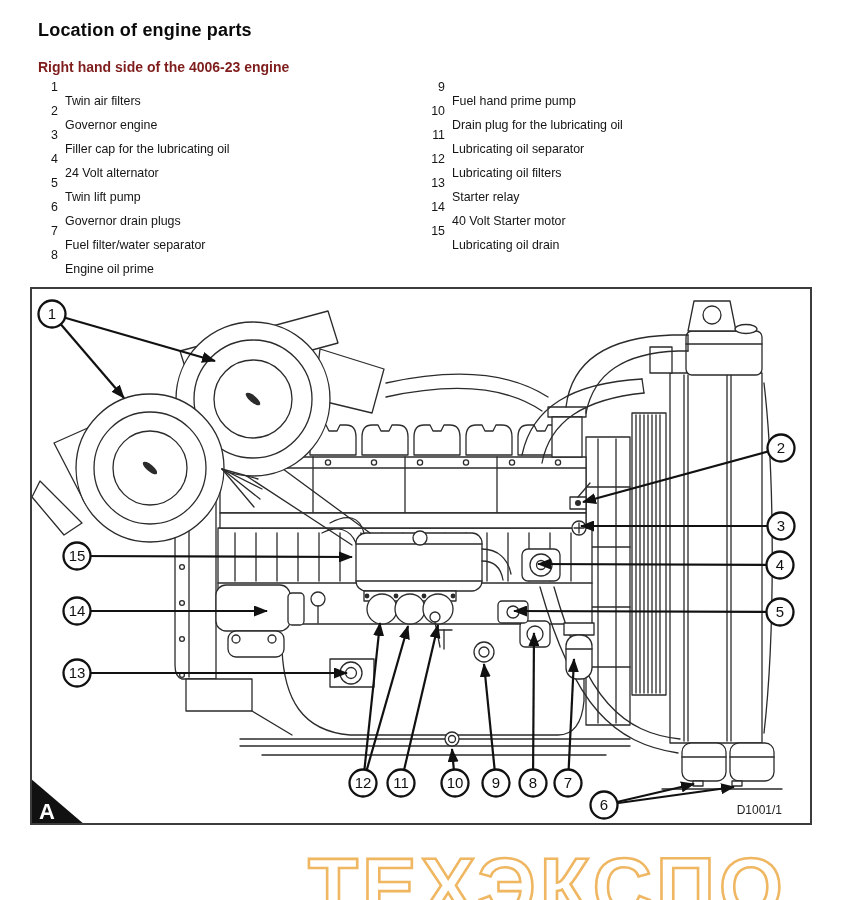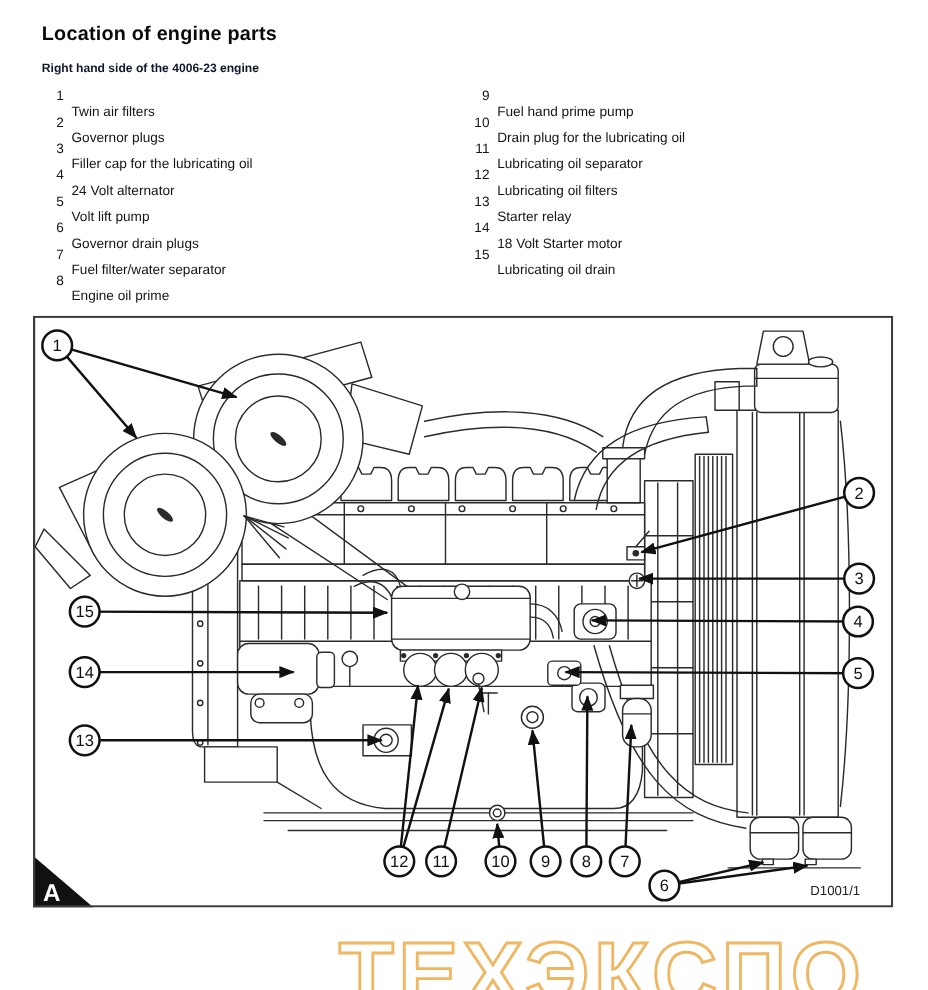--- a/index.html
+++ b/index.html
@@ -5,21 +5,21 @@
   html,body{margin:0;padding:0;}
   body{
     width:844px;height:900px;position:relative;overflow:hidden;
     background:#ffffff;font-family:"Liberation Sans",sans-serif;color:#111;
   }
   .page-title{
     position:absolute;left:38px;top:8px;font-size:18px;font-weight:bold;
     letter-spacing:.2px;color:#0a0a0a;
   }
   .section-subtitle{
-    position:absolute;left:38px;top:47px;font-size:11px;font-weight:bold;color:#0f172a;
+    position:absolute;left:38px;top:47px;font-size:14px;font-weight:bold;color:#7f1d1d;
   }
   .parts-col{position:absolute;top:75px;}
   .parts-col.left{left:44px;}
   .parts-col.right{left:424px;}
   .part-row{height:24px;display:flex;align-items:center;font-size:12.4px;color:#151515;}
   .part-num{flex:none;text-align:right;margin-right:7px;}
   .parts-col.left .part-num{width:14px;}
   .parts-col.right .part-num{width:21px;}
   .part-label{white-space:nowrap;margin-top:28px;}
   .diagram-wrap{position:absolute;left:30px;top:287px;width:782px;height:538px;}
@@ -48,33 +48,33 @@
 <h1 class="page-title">Location of engine parts</h1>
 <h2 class="section-subtitle">Right hand side of the 4006-23 engine</h2>
 
 <div class="parts-col left">
   <div class="part-row">
       <span class="part-num">1</span>
       <span class="part-label">Twin air filters</span>
     </div>
   <div class="part-row">
       <span class="part-num">2</span>
-      <span class="part-label">Governor plugs</span>
+      <span class="part-label">Governor engine</span>
     </div>
   <div class="part-row">
       <span class="part-num">3</span>
       <span class="part-label">Filler cap for the lubricating oil</span>
     </div>
   <div class="part-row">
       <span class="part-num">4</span>
       <span class="part-label">24 Volt alternator</span>
     </div>
   <div class="part-row">
       <span class="part-num">5</span>
-      <span class="part-label">Volt lift pump</span>
+      <span class="part-label">Twin lift pump</span>
     </div>
   <div class="part-row">
       <span class="part-num">6</span>
       <span class="part-label">Governor drain plugs</span>
     </div>
   <div class="part-row">
       <span class="part-num">7</span>
       <span class="part-label">Fuel filter/water separator</span>
     </div>
   <div class="part-row">
@@ -99,21 +99,21 @@
   <div class="part-row">
       <span class="part-num">12</span>
       <span class="part-label">Lubricating oil filters</span>
     </div>
   <div class="part-row">
       <span class="part-num">13</span>
       <span class="part-label">Starter relay</span>
     </div>
   <div class="part-row">
       <span class="part-num">14</span>
-      <span class="part-label">18 Volt Starter motor</span>
+      <span class="part-label">40 Volt Starter motor</span>
     </div>
   <div class="part-row">
       <span class="part-num">15</span>
       <span class="part-label">Lubricating oil drain</span>
     </div>
 </div>
 
 <div class="diagram-wrap">
 <svg width="782" height="538" viewBox="0 0 782 538">
   <defs>

